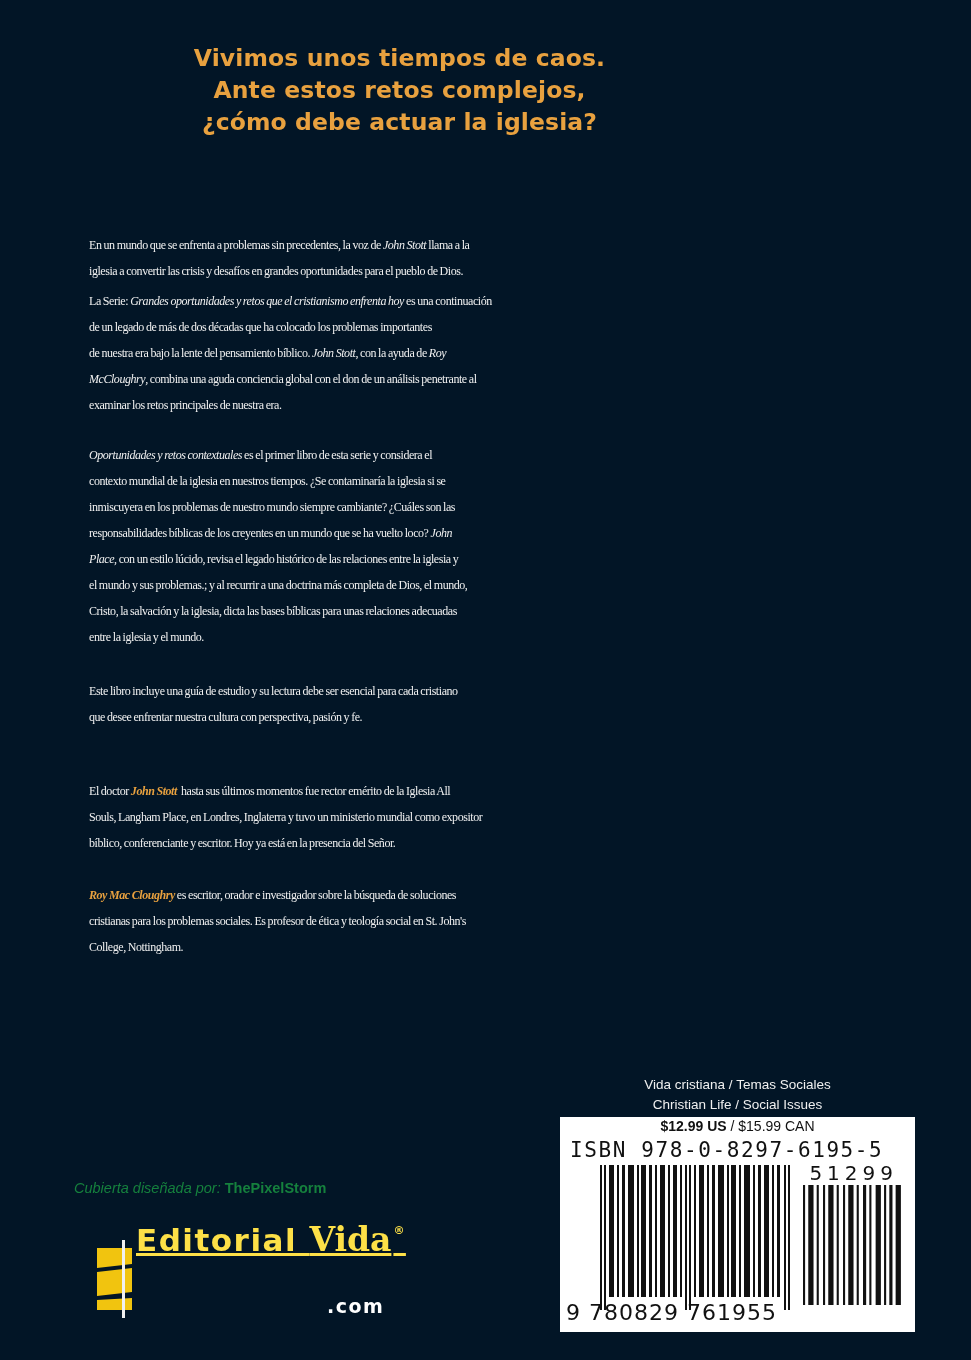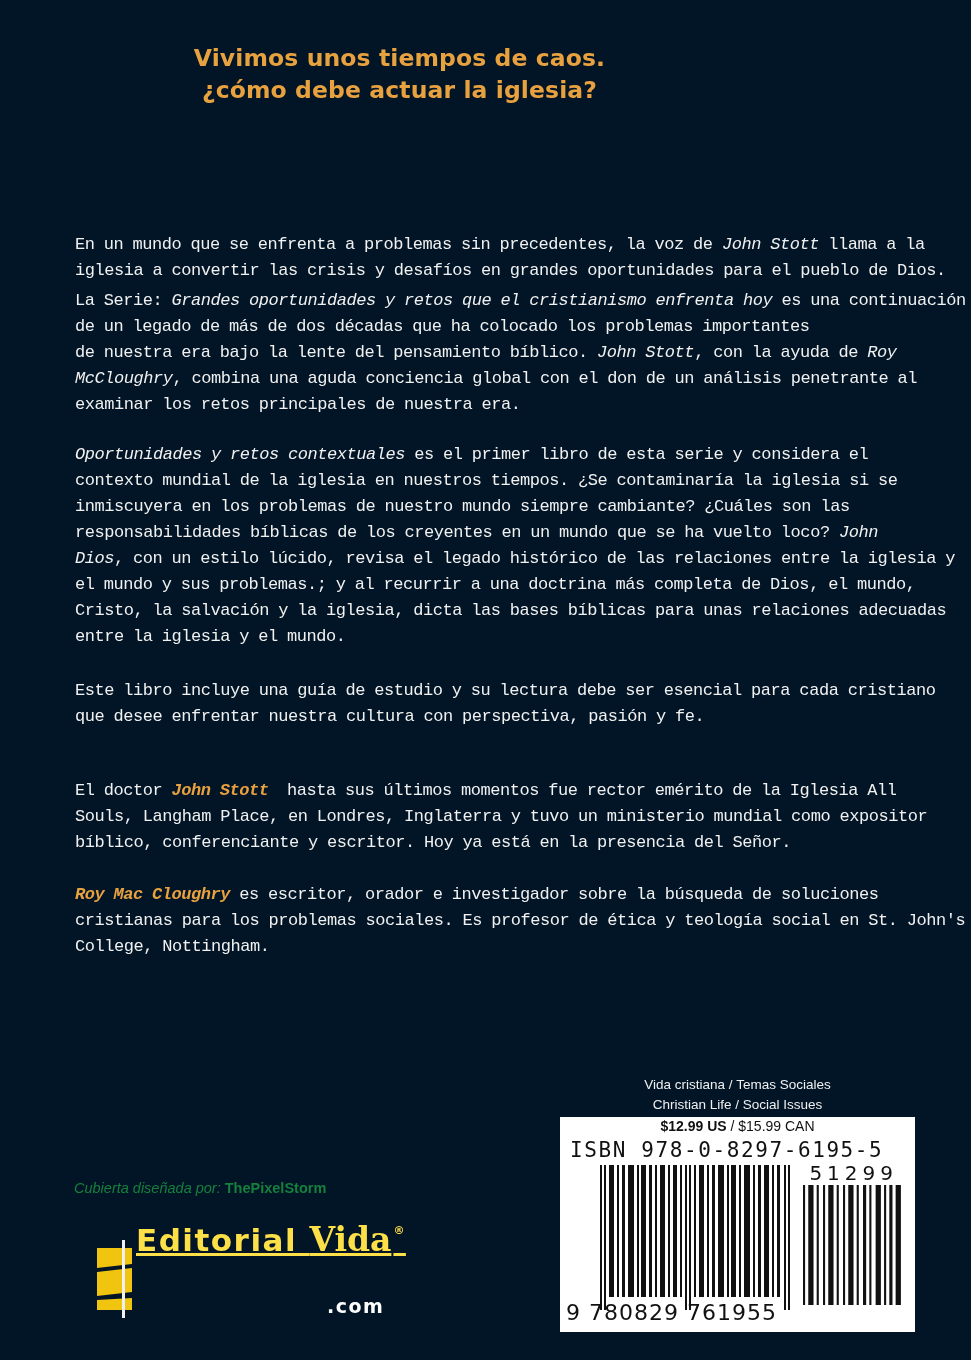--- a/index.html
+++ b/index.html
@@ -8,22 +8,22 @@
     font-family:"DejaVu Sans", sans-serif; color:#f2f2f2; position:relative;
   }
   .cover { position:absolute; inset:0; background:#021526; }
   .headline {
     position:absolute; top:42px; left:0; width:799px; text-align:center;
     color:#e8a13f; font-weight:bold; font-size:23.5px; line-height:32px;
     letter-spacing:0.1px;
   }
   .headline div { white-space:nowrap; }
   .body-text {
-    position:absolute; left:75px; width:835px;
-    font-family:Liberation Mono, monospace; font-size:17px; line-height:26px;
+    position:absolute; left:89px; width:835px;
+    font-family:Liberation Serif, serif; font-size:12px; line-height:26px;
     color:#f1f1f1; letter-spacing:-0.45px; word-spacing:-0.5px;
   }
   .body-text .ln { display:block; white-space:nowrap; }
   em { font-style:italic; }
   .hl { color:#e8a13f; font-weight:bold; font-style:italic; }
   .p1 { top:232px; }
   .p2 { top:288px; }
   .p3 { top:442px; }
   .p4 { top:678px; }
   .p5 { top:778px; }
@@ -74,20 +74,21 @@
     font-weight:bold; font-size:19px; color:#ffffff; letter-spacing:1.5px;
   }
 </style>
 </head>
 <body>
 
 <div class="cover">
 
   <div class="headline">
     <div>Vivimos unos tiempos de caos.</div>
+    <div>Ante estos retos complejos,</div>
     <div>¿cómo debe actuar la iglesia?</div>
   </div>
 
   <div class="body-text p1">
     <span class="ln"><span>En un mundo que se enfrenta a problemas sin precedentes, la voz de </span><em>John Stott</em><span> llama a la</span></span>
     <span class="ln">iglesia a convertir las crisis y desafíos en grandes oportunidades para el pueblo de Dios.</span>
   </div>
 
   <div class="body-text p2">
     <span class="ln"><span>La Serie: </span><em>Grandes oportunidades y retos que el cristianismo enfrenta hoy</em><span> es una continuación</span></span>
@@ -95,21 +96,21 @@
     <span class="ln"><span>de nuestra era bajo la lente del pensamiento bíblico. </span><em>John Stott</em><span>, con la ayuda de </span><em>Roy</em></span>
     <span class="ln"><em>McCloughry</em><span>, combina una aguda conciencia global con el don de un análisis penetrante al</span></span>
     <span class="ln">examinar los retos principales de nuestra era.</span>
   </div>
 
   <div class="body-text p3">
     <span class="ln"><em>Oportunidades y retos contextuales</em><span> es el primer libro de esta serie y considera el</span></span>
     <span class="ln">contexto mundial de la iglesia en nuestros tiempos. ¿Se contaminaría la iglesia si se</span>
     <span class="ln">inmiscuyera en los problemas de nuestro mundo siempre cambiante? ¿Cuáles son las</span>
     <span class="ln"><span>responsabilidades bíblicas de los creyentes en un mundo que se ha vuelto loco? </span><em>John</em></span>
-    <span class="ln"><em>Dios</em><span>, con un estilo lúcido, revisa el legado histórico de las relaciones entre la iglesia y</span></span>
+    <span class="ln"><em>Place</em><span>, con un estilo lúcido, revisa el legado histórico de las relaciones entre la iglesia y</span></span>
     <span class="ln">el mundo y sus problemas.; y al recurrir a una doctrina más completa de Dios, el mundo,</span>
     <span class="ln">Cristo, la salvación y la iglesia, dicta las bases bíblicas para unas relaciones adecuadas</span>
     <span class="ln">entre la iglesia y el mundo.</span>
   </div>
 
   <div class="body-text p4">
     <span class="ln">Este libro incluye una guía de estudio y su lectura debe ser esencial para cada cristiano</span>
     <span class="ln">que desee enfrentar nuestra cultura con perspectiva, pasión y fe.</span>
   </div>
 

